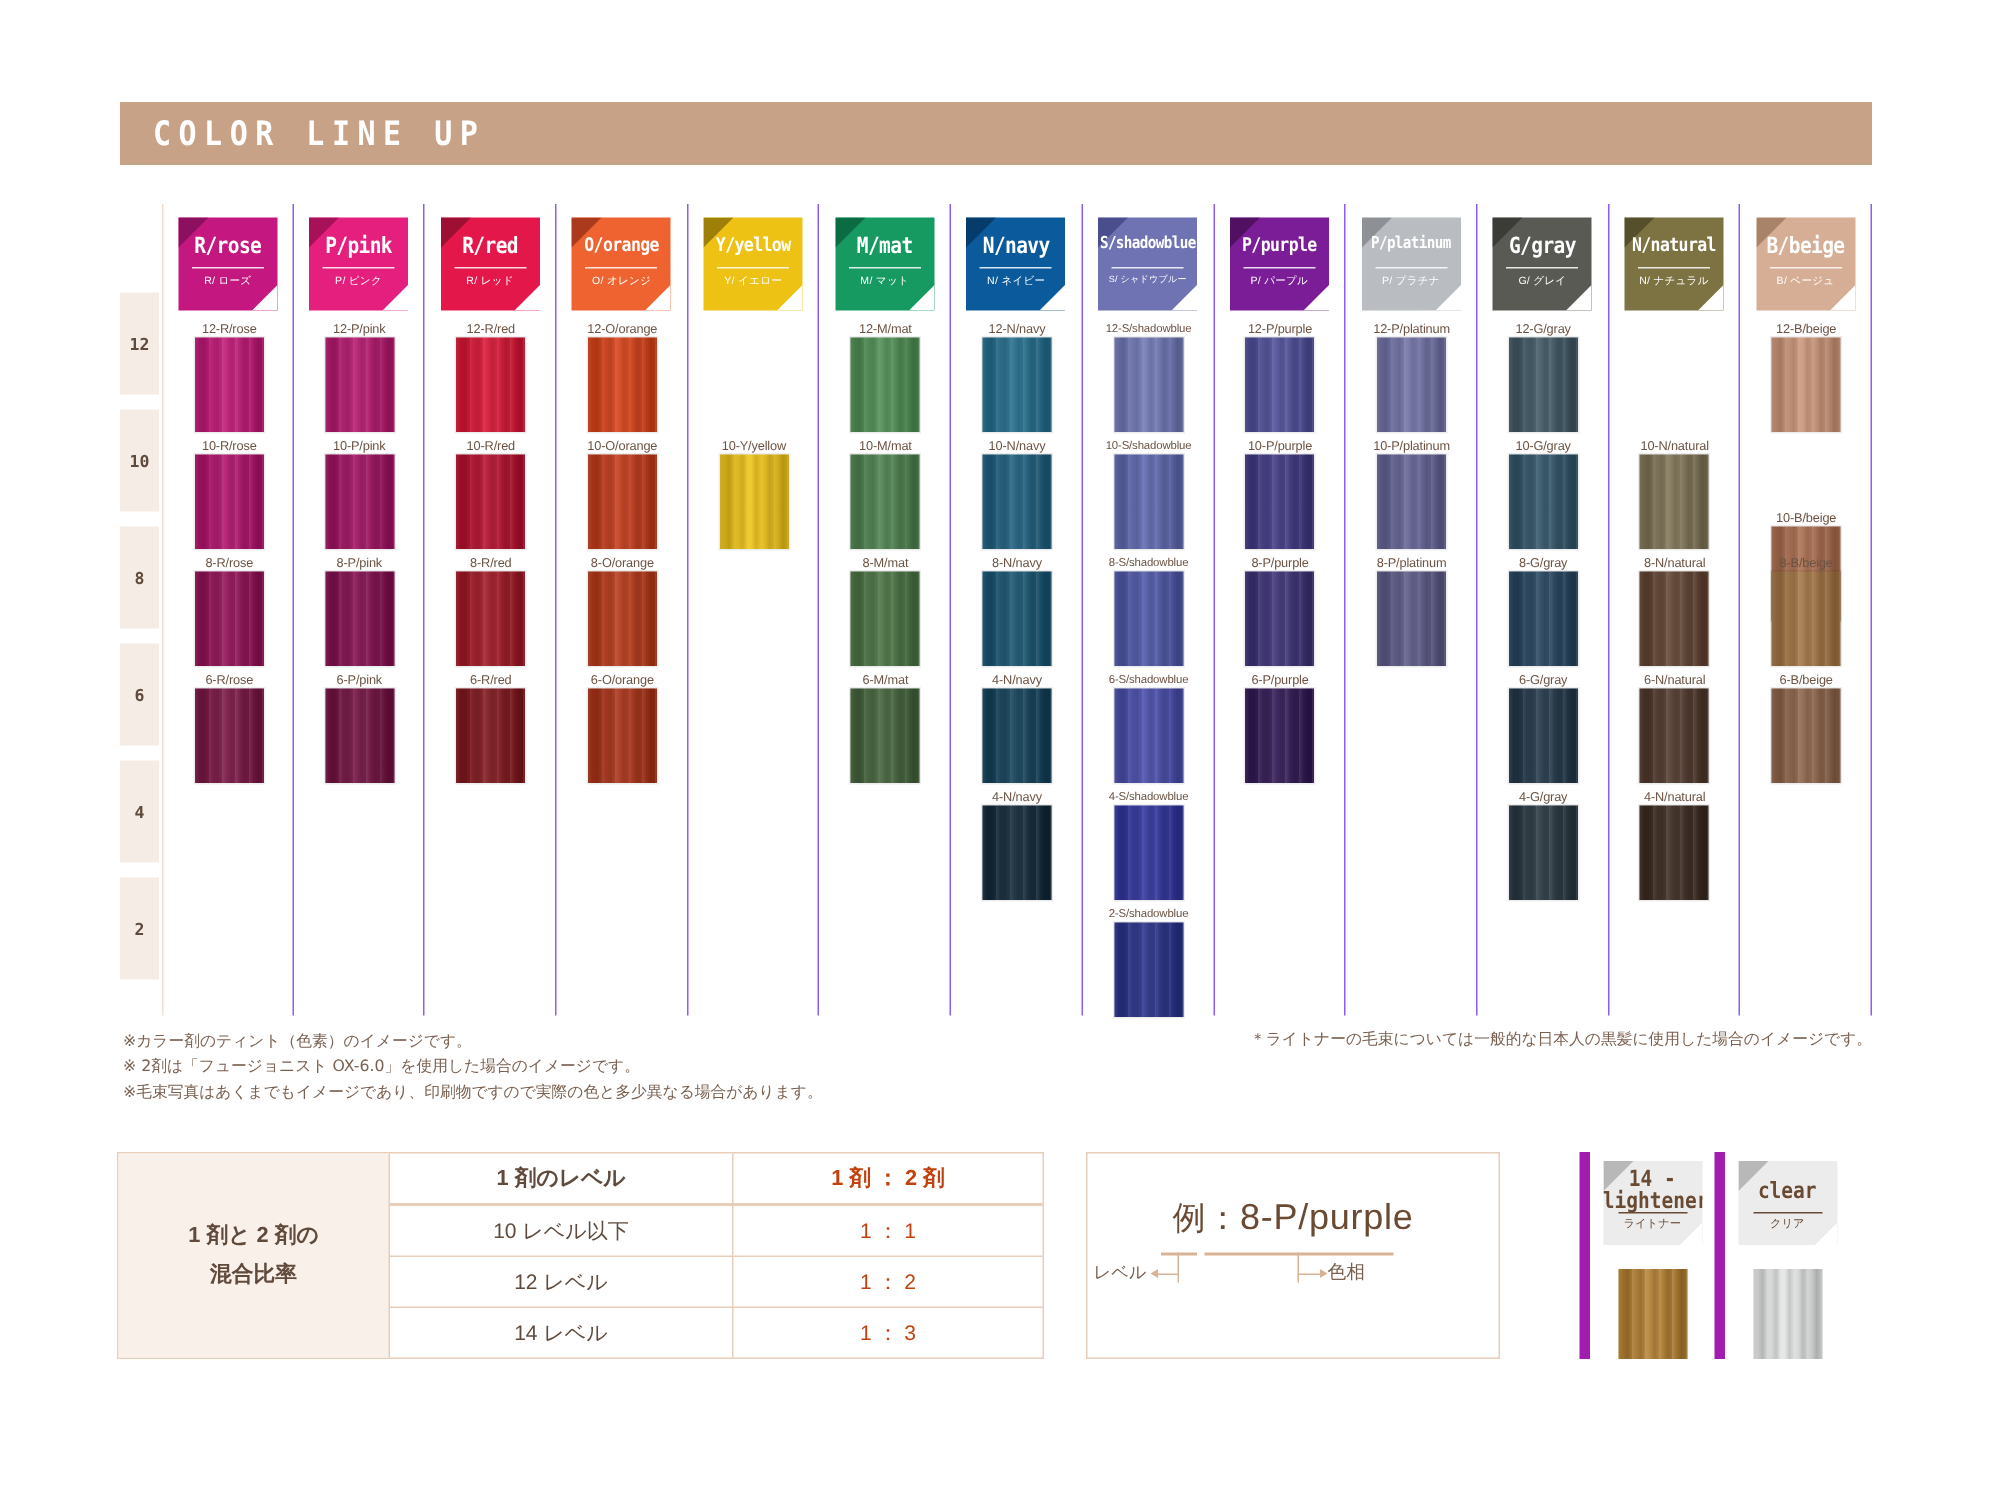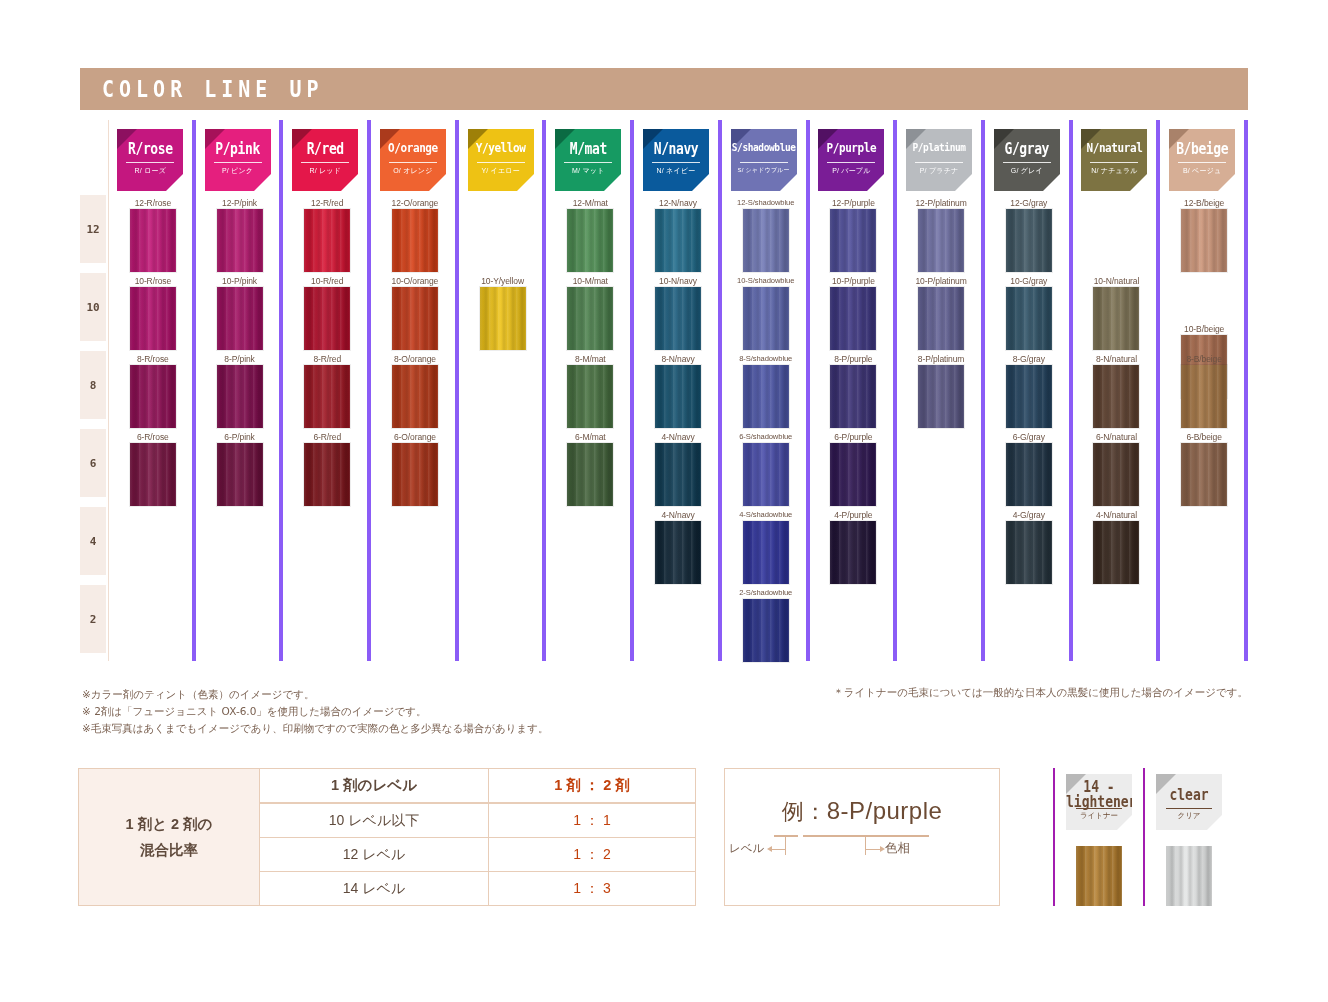--- a/index.html
+++ b/index.html
@@ -24,22 +24,22 @@
     position:absolute;left:0;width:26px;background:#f6ece6;
     display:flex;align-items:center;justify-content:center;
     font-size:11px;font-weight:bold;color:#5f4a3c;
     font-family:"DejaVu Sans Mono","Liberation Mono",monospace;
   }
   
   #grid{
     position:absolute;left:108px;top:120px;width:1140px;height:541px;
   }
   .col{
-    position:absolute;top:0;height:541px;
-    border-right:4px solid #8b5cf6;
+    position:absolute;top:16px;height:541px;
+    border-right:1px solid #8b5cf6;
     box-sizing:border-box;
   }
   .col:first-child{border-left:1px solid #f0ddd0;}
   
   .tab{
     position:absolute;left:50%;transform:translateX(-50%);
     top:9px;width:66px;height:62px;overflow:hidden;
     box-shadow:0 0 0 3px #ffffff;
   }
   .tab .tabfold{
@@ -129,21 +129,21 @@
   #ex-a2:after{content:"";position:absolute;right:-5px;top:-3px;width:0;height:0;
     border-left:5px solid #d9b396;border-top:3.5px solid transparent;border-bottom:3.5px solid transparent;}
   #ex-lab1{position:absolute;left:4px;top:72px;font-size:11.5px;color:#7a6050;}
   #ex-lab2{position:absolute;left:160px;top:71px;font-size:12.5px;color:#7a6050;}
   
   #special{
     position:absolute;left:1053px;top:768px;width:195px;height:138px;
   }
   .spcol{
     position:absolute;top:0;width:90px;height:138px;
-    border-left:2px solid #a21caf;box-sizing:border-box;
+    border-left:7px solid #a21caf;box-sizing:border-box;
   }
   .spcol .sptab{
     position:absolute;left:50%;transform:translateX(-50%);top:6px;
     width:66px;height:56px;background:#ececec;overflow:hidden;
   }
   .spcol .sptab .fold{
     position:absolute;left:0;top:0;width:0;height:0;
     border-left:20px solid #b8b8b8;border-bottom:20px solid transparent;
   }
   .spcol .sptab .notch{
@@ -400,24 +400,20 @@
         <div class="cap">10-P/purple</div>
         <div class="sw" style="background: repeating-linear-gradient(90deg, rgba(255, 255, 255, 0.1) 0px, rgba(255, 255, 255, 0) 3px, rgba(0, 0, 0, 0.1) 6px, rgba(255, 255, 255, 0) 9px), linear-gradient(90deg, rgba(0, 0, 0, 0.16), rgba(255, 255, 255, 0.1) 45%, rgba(0, 0, 0, 0.18)), rgb(59, 52, 128);"></div>
       </div>
       <div class="cell" style="top: 234px; left: 0px; width: 87.6923px; height: 78px;">
         <div class="cap">8-P/purple</div>
         <div class="sw" style="background: repeating-linear-gradient(90deg, rgba(255, 255, 255, 0.1) 0px, rgba(255, 255, 255, 0) 3px, rgba(0, 0, 0, 0.1) 6px, rgba(255, 255, 255, 0) 9px), linear-gradient(90deg, rgba(0, 0, 0, 0.16), rgba(255, 255, 255, 0.1) 45%, rgba(0, 0, 0, 0.18)), rgb(55, 45, 114);"></div>
       </div>
       <div class="cell" style="top: 312px; left: 0px; width: 87.6923px; height: 78px;">
         <div class="cap">6-P/purple</div>
         <div class="sw" style="background: repeating-linear-gradient(90deg, rgba(255, 255, 255, 0.1) 0px, rgba(255, 255, 255, 0) 3px, rgba(0, 0, 0, 0.1) 6px, rgba(255, 255, 255, 0) 9px), linear-gradient(90deg, rgba(0, 0, 0, 0.16), rgba(255, 255, 255, 0.1) 45%, rgba(0, 0, 0, 0.18)), rgb(44, 19, 80);"></div>
-      </div>
-      <div class="cell" style="top: 390px; left: 0px; width: 87.6923px; height: 78px;">
-        <div class="cap">4-P/purple</div>
-        <div class="sw" style="background: repeating-linear-gradient(90deg, rgba(255, 255, 255, 0.1) 0px, rgba(255, 255, 255, 0) 3px, rgba(0, 0, 0, 0.1) 6px, rgba(255, 255, 255, 0) 9px), linear-gradient(90deg, rgba(0, 0, 0, 0.16), rgba(255, 255, 255, 0.1) 45%, rgba(0, 0, 0, 0.18)), rgb(29, 15, 51);"></div>
       </div>
     </div>
     <div class="col" style="left: 789.231px; width: 87.6923px;">
       <div class="tab" style="background: rgb(185, 188, 192);">
         <span class="tabfold" style="border-left-color:#8d9196"></span>
         <div class="tab-en" style="font-size: 9.5px;">P/platinum</div>
         <div class="tabrule"></div>
         <div class="tab-jp">P/ プラチナ</div>
         <span class="tabnotch"></span>
       </div>

